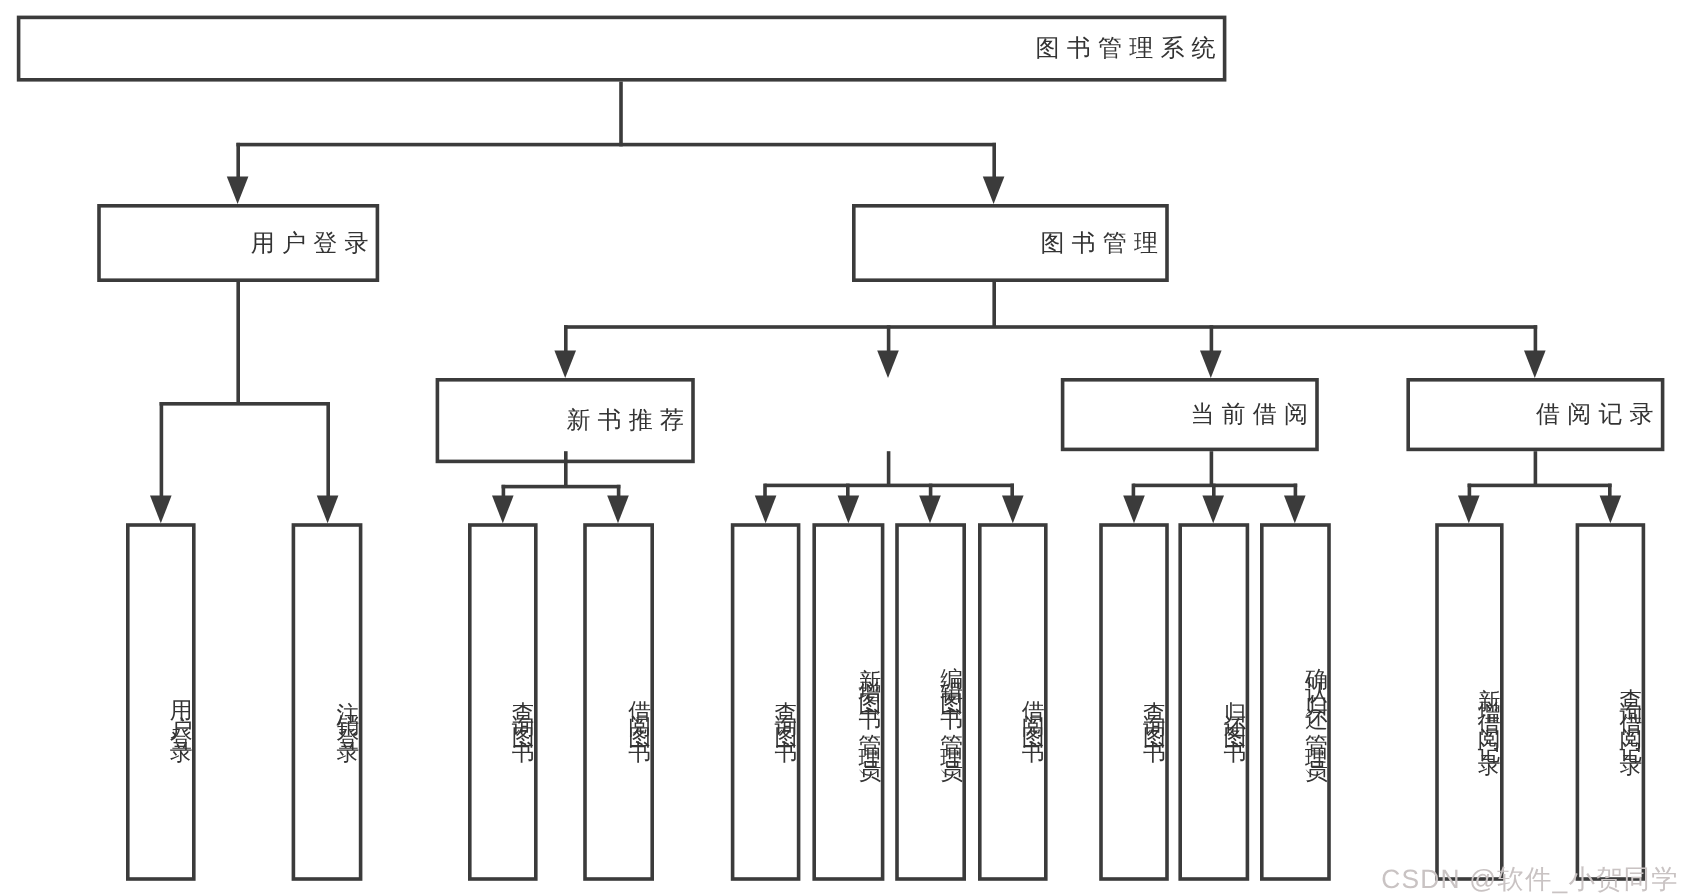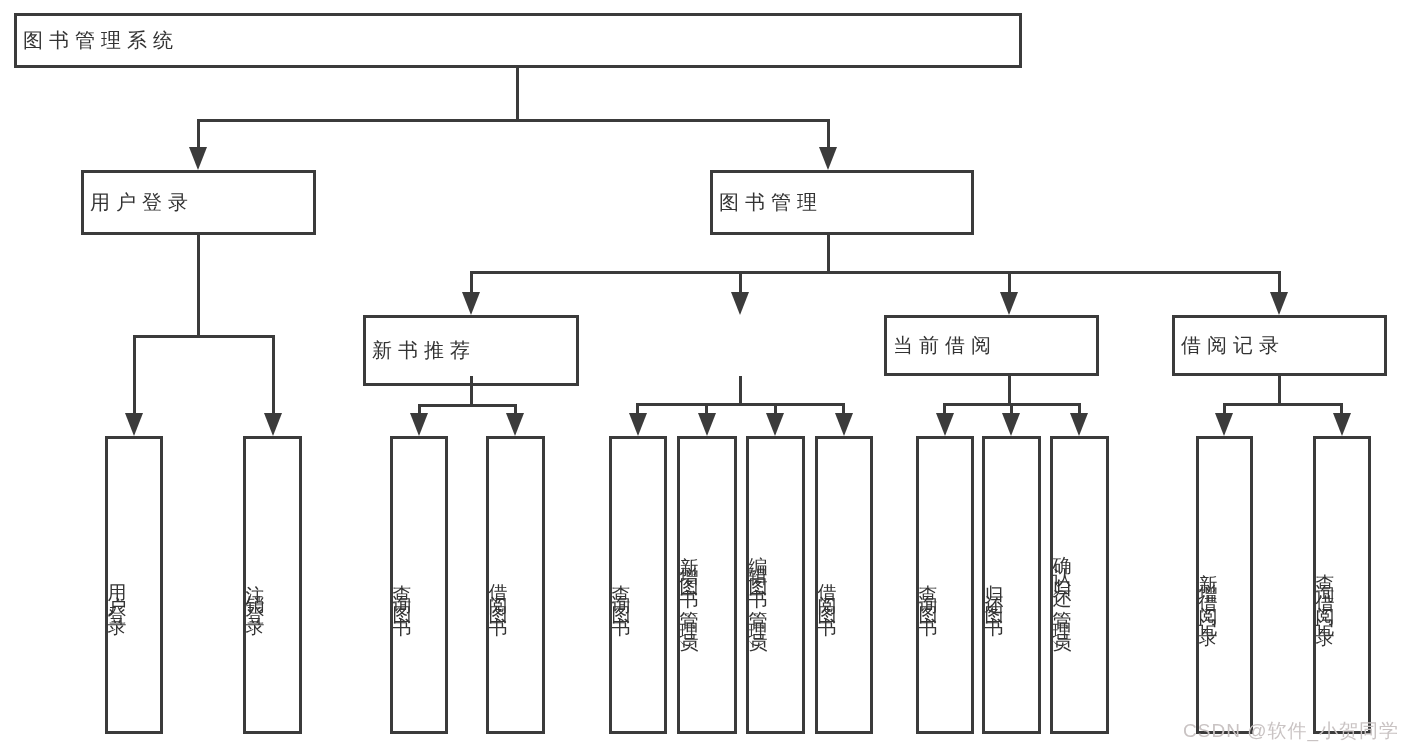--- a/index.html
+++ b/index.html
@@ -17,21 +17,21 @@
     font-family: "Liberation Sans", "DejaVu Sans", sans-serif;
     overflow: hidden;
   }
   .box {
     position: absolute;
     box-sizing: border-box;
     border: 3px solid var(--line);
     background: #ffffff;
     display: flex;
     align-items: center;
-    justify-content: flex-start;
+    justify-content: flex-end;
     color: var(--text);
   }
   .hbox span {
     font-size: 20px;
     letter-spacing: 6px;
     text-indent: 6px;
     white-space: nowrap;
   }
   .leaf span {
     writing-mode: vertical-rl;
@@ -45,21 +45,21 @@
   .a {
     position: absolute; width: 0; height: 0;
     border-left: 9px solid transparent;
     border-right: 9px solid transparent;
     border-top: 23px solid var(--line);
   }
   .watermark {
     position: absolute;
     top: 718px;
     right: 6px;
-    font-size: 19px;
+    font-size: 22px;
     letter-spacing: 1px;
     color: var(--watermark);
     white-space: nowrap;
   }
 </style>
 </head>
 <body>
 
 <div class="stage">
 

